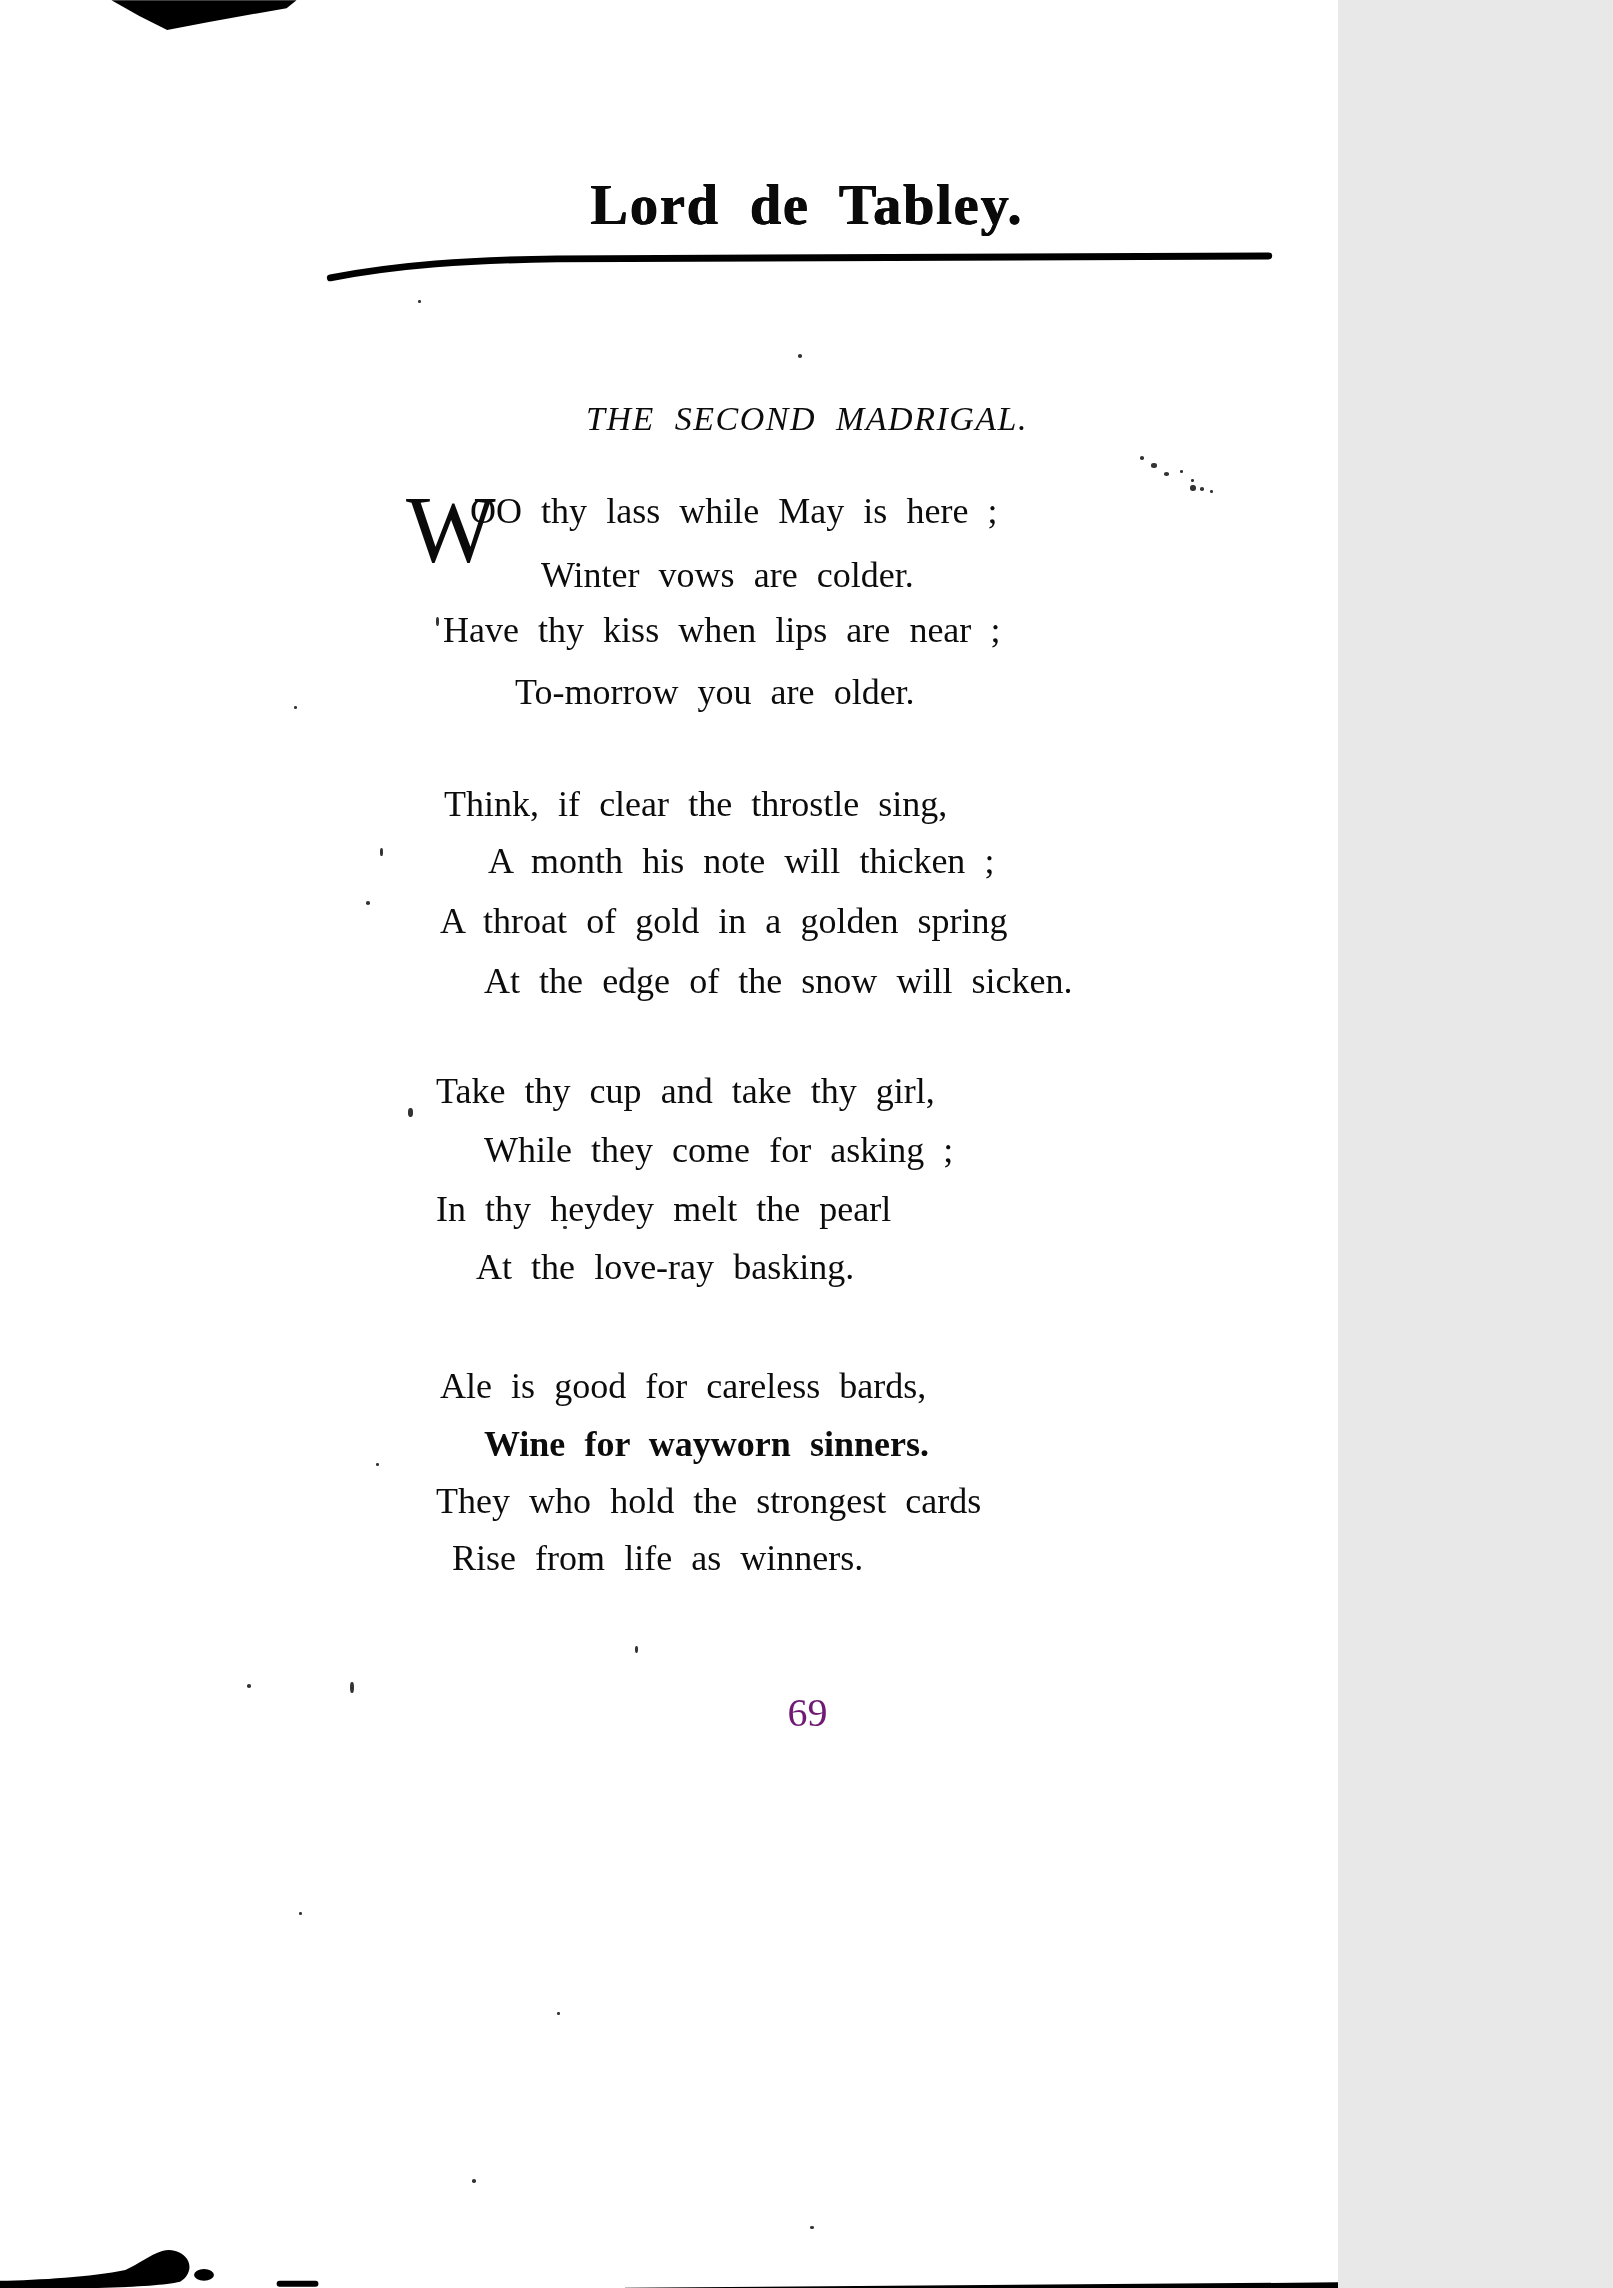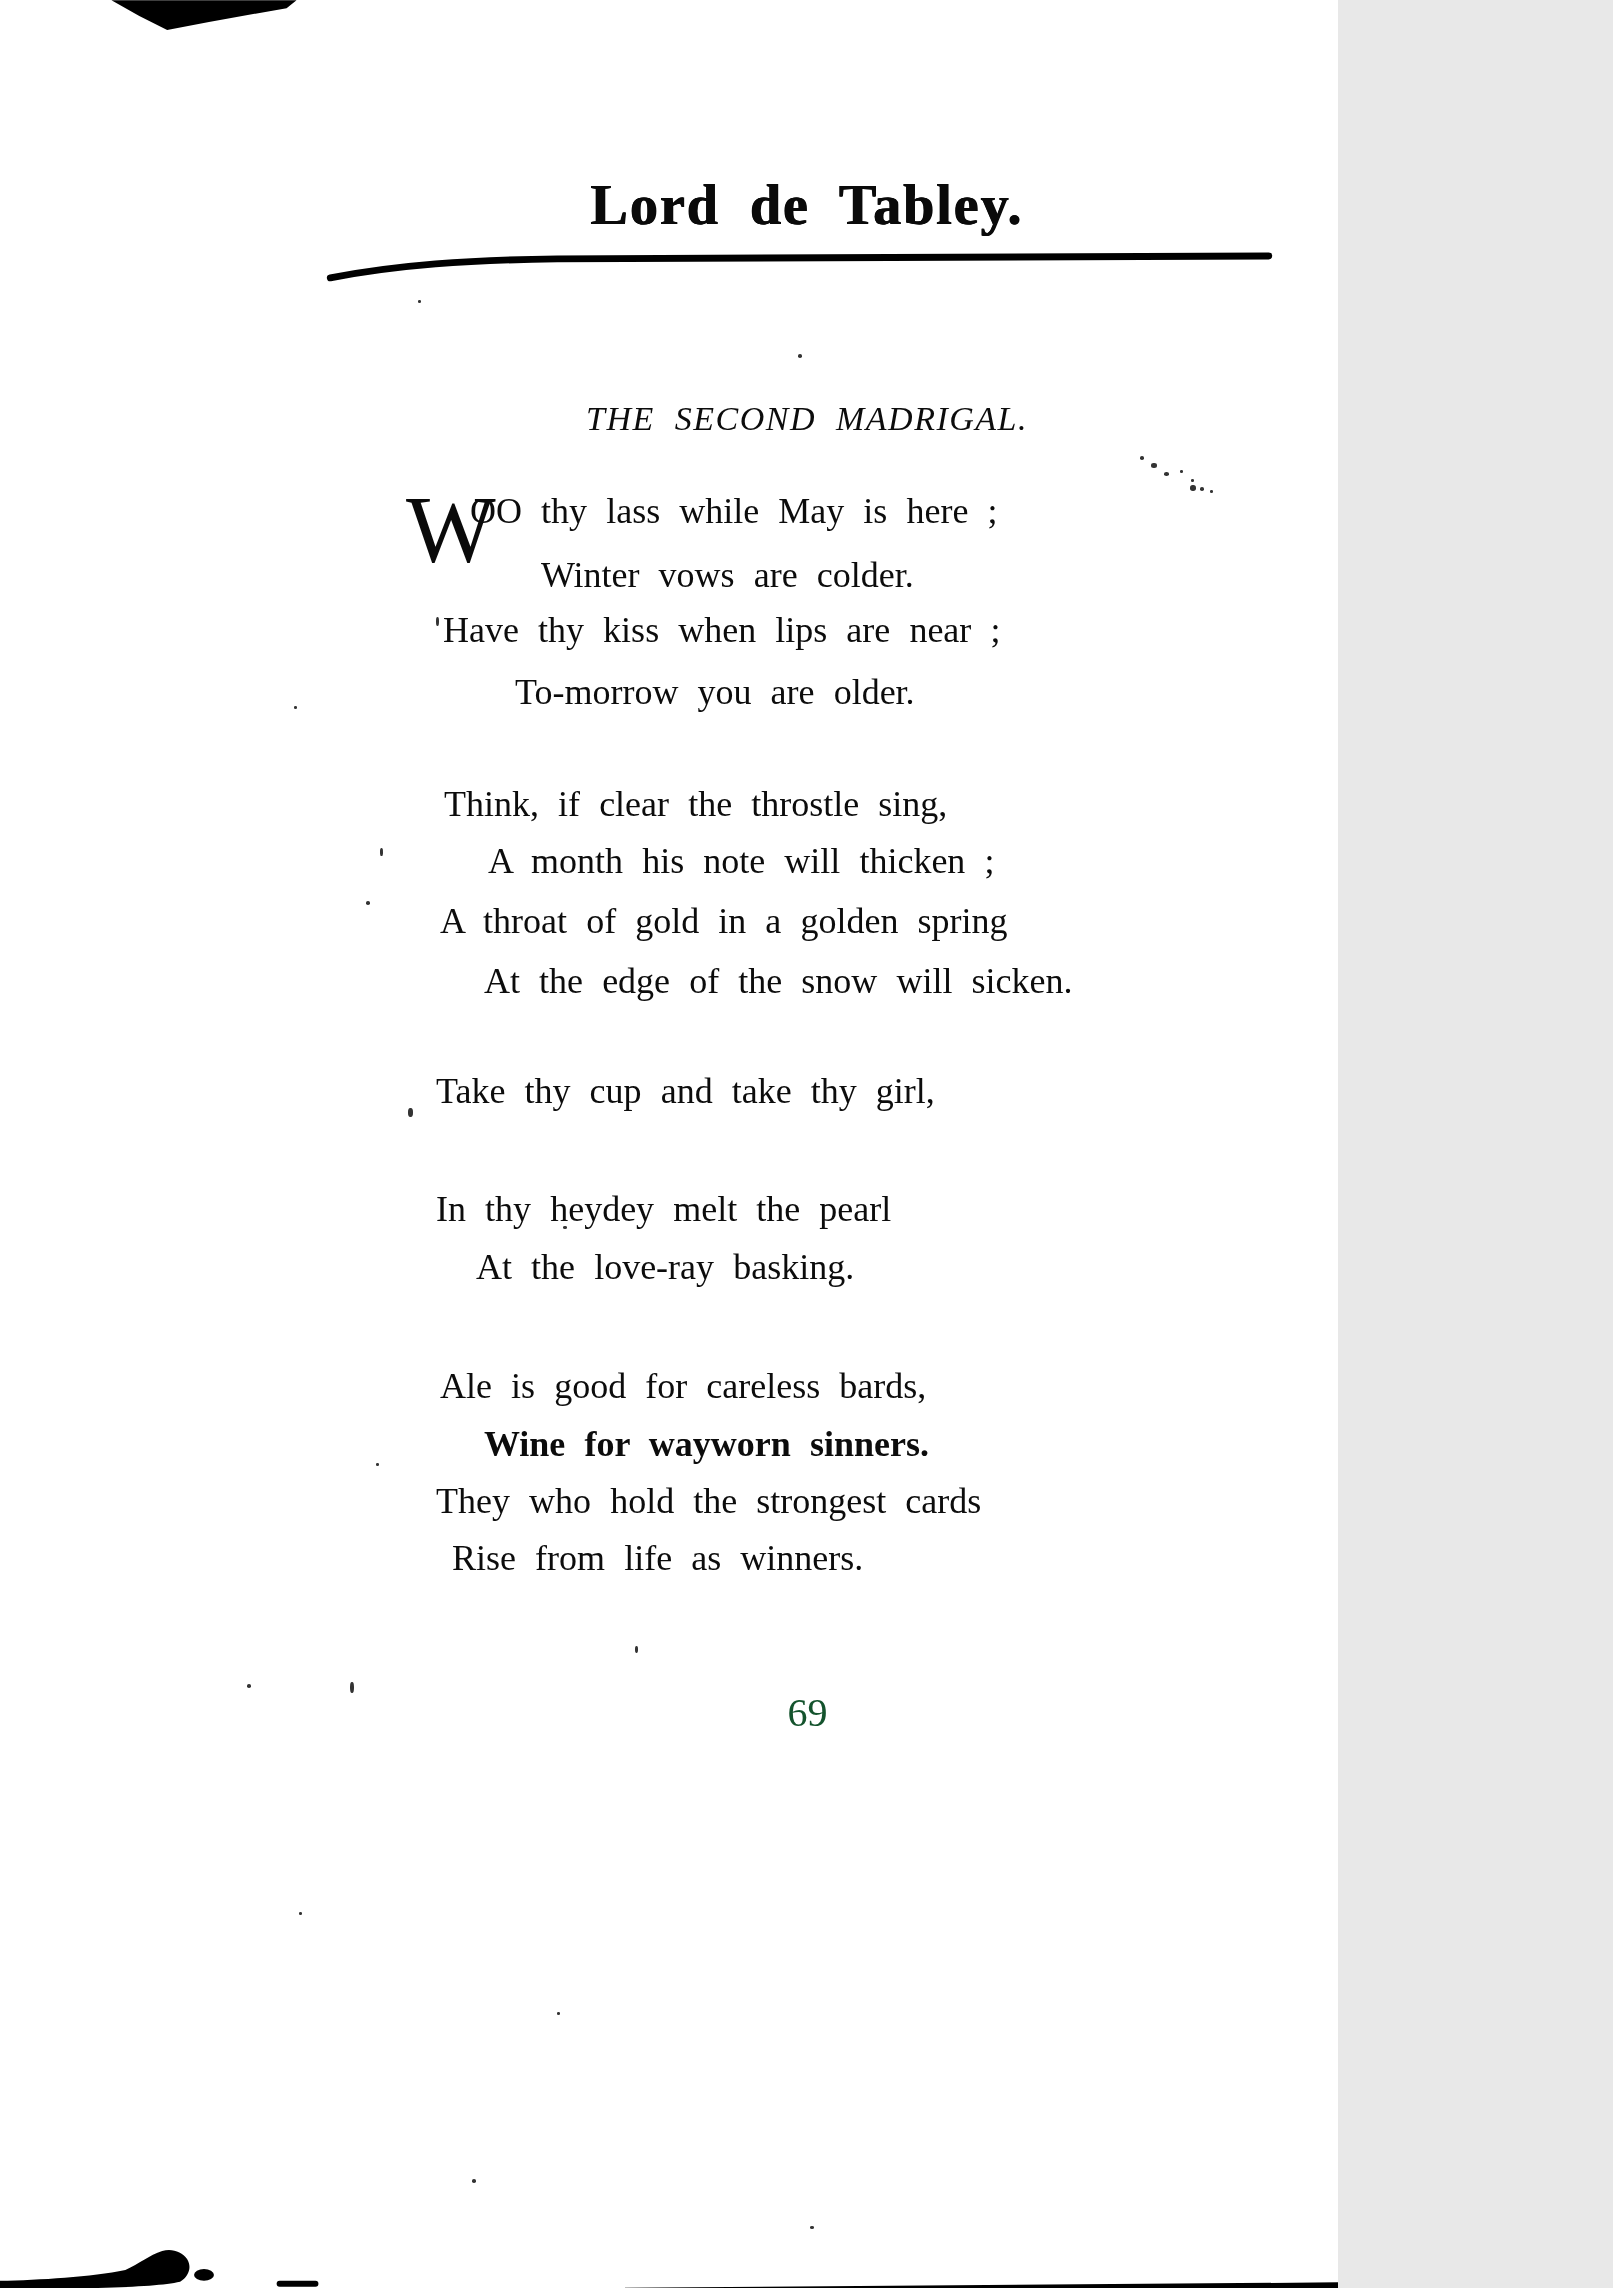--- a/index.html
+++ b/index.html
@@ -69,21 +69,21 @@
     color: #0c0c0c;
   }
   .page-number {
     position: absolute;
     left: 708px;
     top: 1693px;
     width: 199px;
     text-align: center;
     font-size: 40px;
     line-height: 40px;
-    color: #14532d;
+    color: #701a75;
   }
   .speck {
     position: absolute;
     background: #000;
     opacity: 0.8;
     border-radius: 45%;
   }
 </style>
 </head>
 <body>
@@ -109,20 +109,21 @@
   <div class="poem-line" style="left:541px; top:557px;">Winter vows are colder.</div>
   <div class="poem-line" style="left:443px; top:612px;">Have thy kiss when lips are near ;</div>
   <div class="poem-line" style="left:515px; top:674px;text-align:center;">To-morrow you are older.</div>
 
   <div class="poem-line" style="left:444px; top:786px;">Think, if clear the throstle sing,</div>
   <div class="poem-line" style="left:488px; top:843px;">A month his note will thicken ;</div>
   <div class="poem-line" style="left:440px; top:903px;">A throat of gold in a golden spring</div>
   <div class="poem-line" style="left:484px; top:963px;">At the edge of the snow will sicken.</div>
 
   <div class="poem-line" style="left:436px; top:1073px;">Take thy cup and take thy girl,</div>
+  <div class="poem-line" style="left:484px; top:1132px;">While they come for asking ;</div>
   <div class="poem-line" style="left:436px; top:1191px;">In thy heydey melt the pearl</div>
   <div class="poem-line" style="left:476px; top:1249px;">At the love-ray basking.</div>
 
   <div class="poem-line" style="left:440px; top:1368px;">Ale is good for careless bards,</div>
   <div class="poem-line" style="left:484px; top:1426px;font-weight:bold;">Wine for wayworn sinners.</div>
   <div class="poem-line" style="left:436px; top:1483px;">They who hold the strongest cards</div>
   <div class="poem-line" style="left:452px; top:1540px;">Rise from life as winners.</div>
 
   <div class="page-number">69</div>
 

